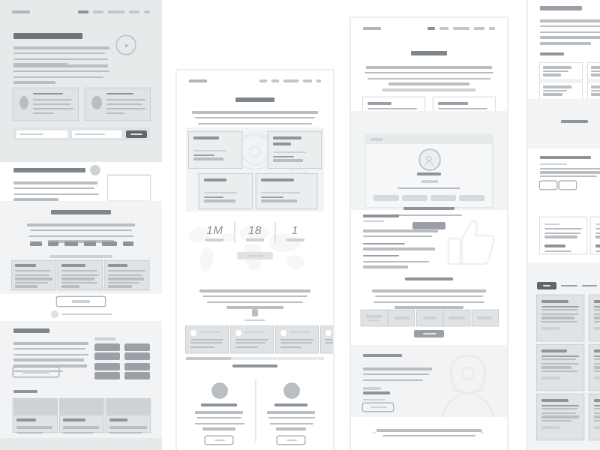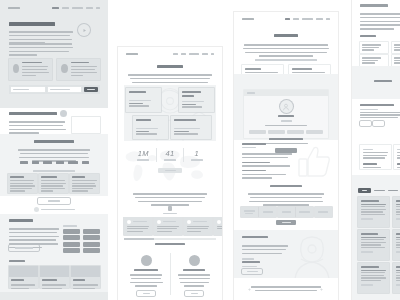--- a/index.html
+++ b/index.html
@@ -355,21 +355,21 @@
           <path d="M62 26 q8 -4 14 1 q4 5 -2 8 q-9 4 -14 -2 q-2 -5 2 -7Z"></path>
         </g>
       </svg>
       <div class="row ctr ai" style="position:absolute;left:0;top:5px;width:104px;font-style:italic;">
         <div style="text-align:center;width:26px;">
           <div class="stat">1M</div>
           <div class="tl l" style="width:12px;margin:1px auto 0;"></div>
         </div>
         <div style="width:.8px;height:14px;background:#e2e5e7;"></div>
         <div style="text-align:center;width:26px;">
-          <div class="stat">41</div>
+          <div class="stat">18</div>
           <div class="tl l" style="width:12px;margin:1px auto 0;"></div>
         </div>
         <div style="width:.8px;height:14px;background:#e2e5e7;"></div>
         <div style="text-align:center;width:26px;">
           <div class="stat">1</div>
           <div class="tl l" style="width:12px;margin:1px auto 0;"></div>
         </div>
       </div>
       <div class="btn light row ctr ai" style="position:absolute;left:40px;top:25px;width:24px;height:5px;">
         <div class="tl l" style="width:11px;margin:0;"></div>

